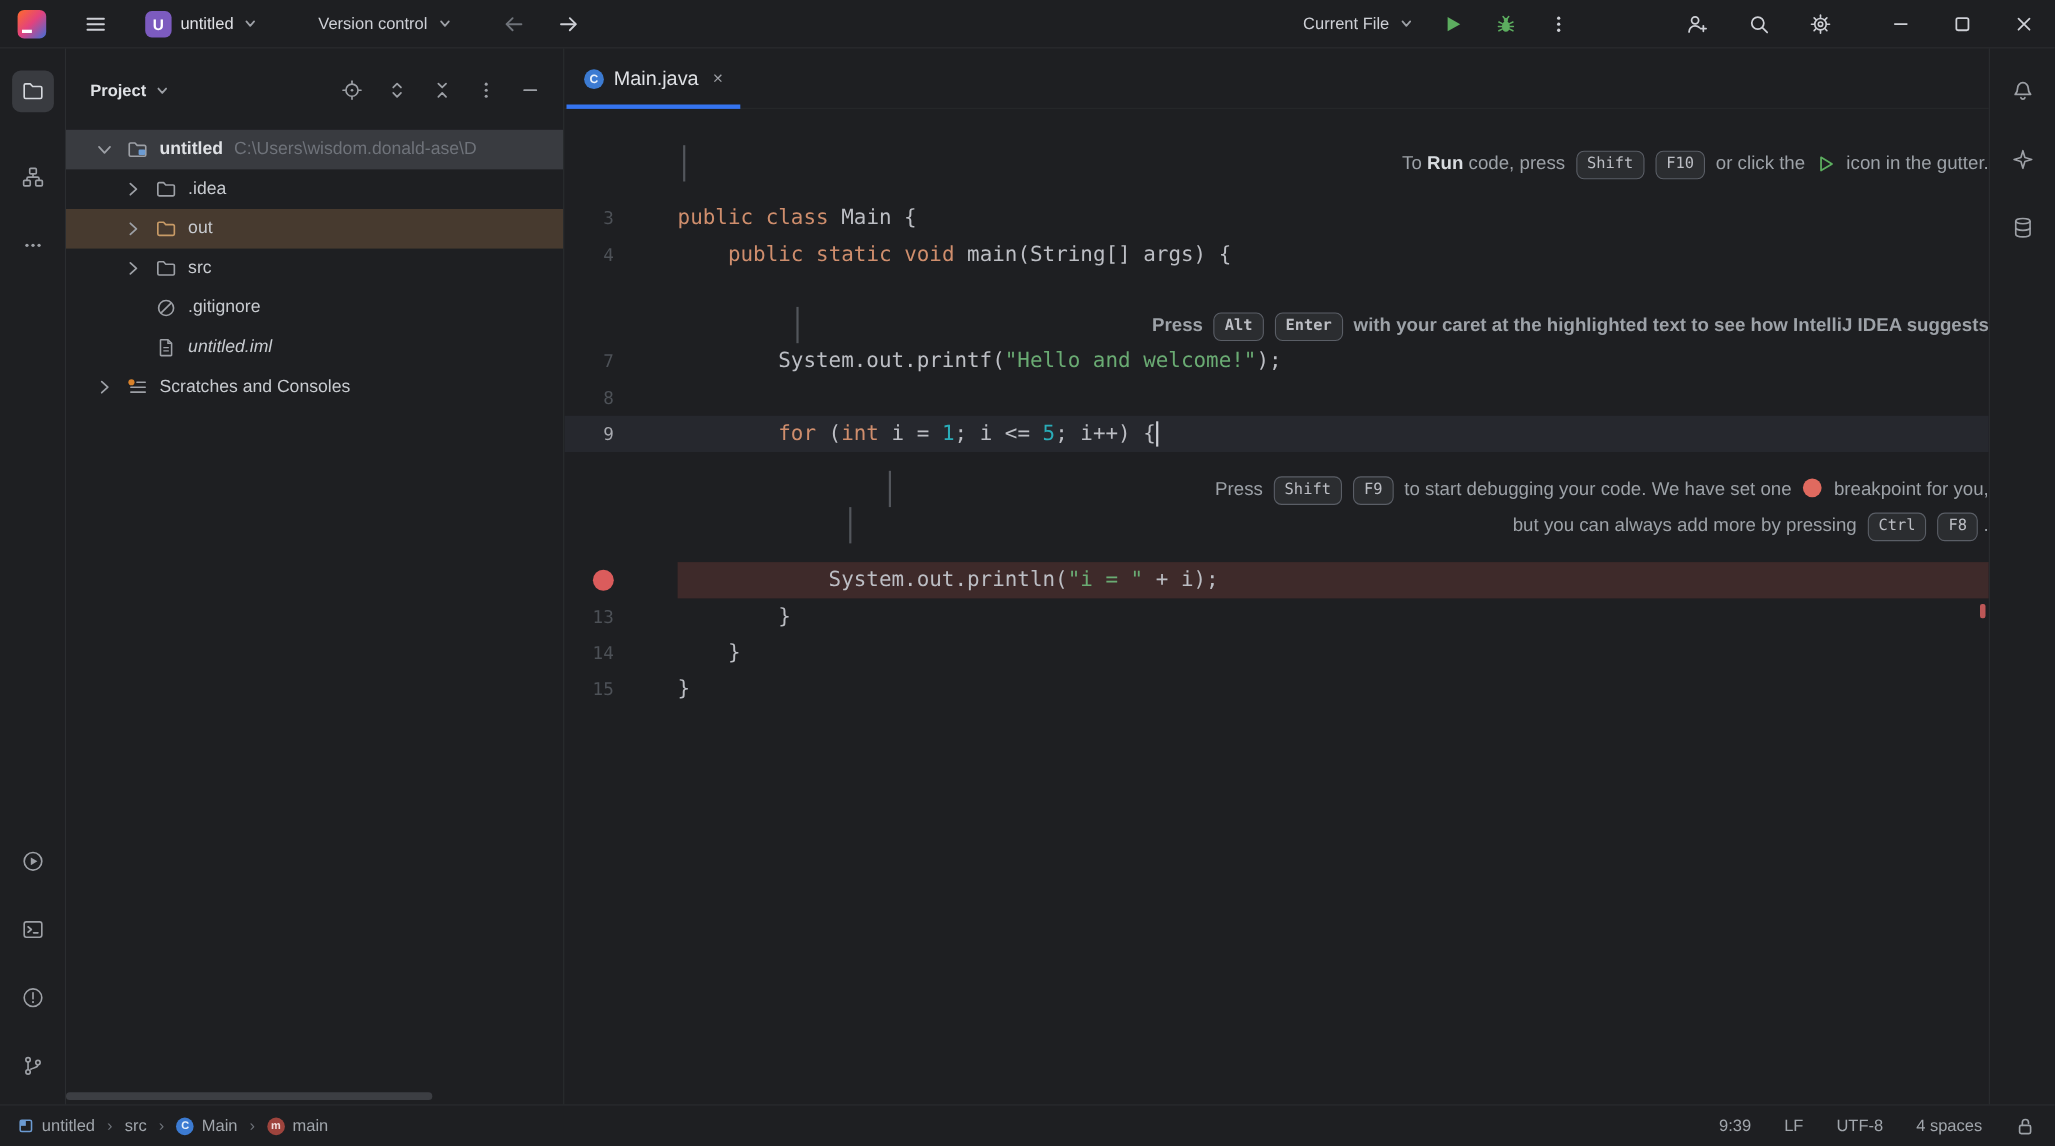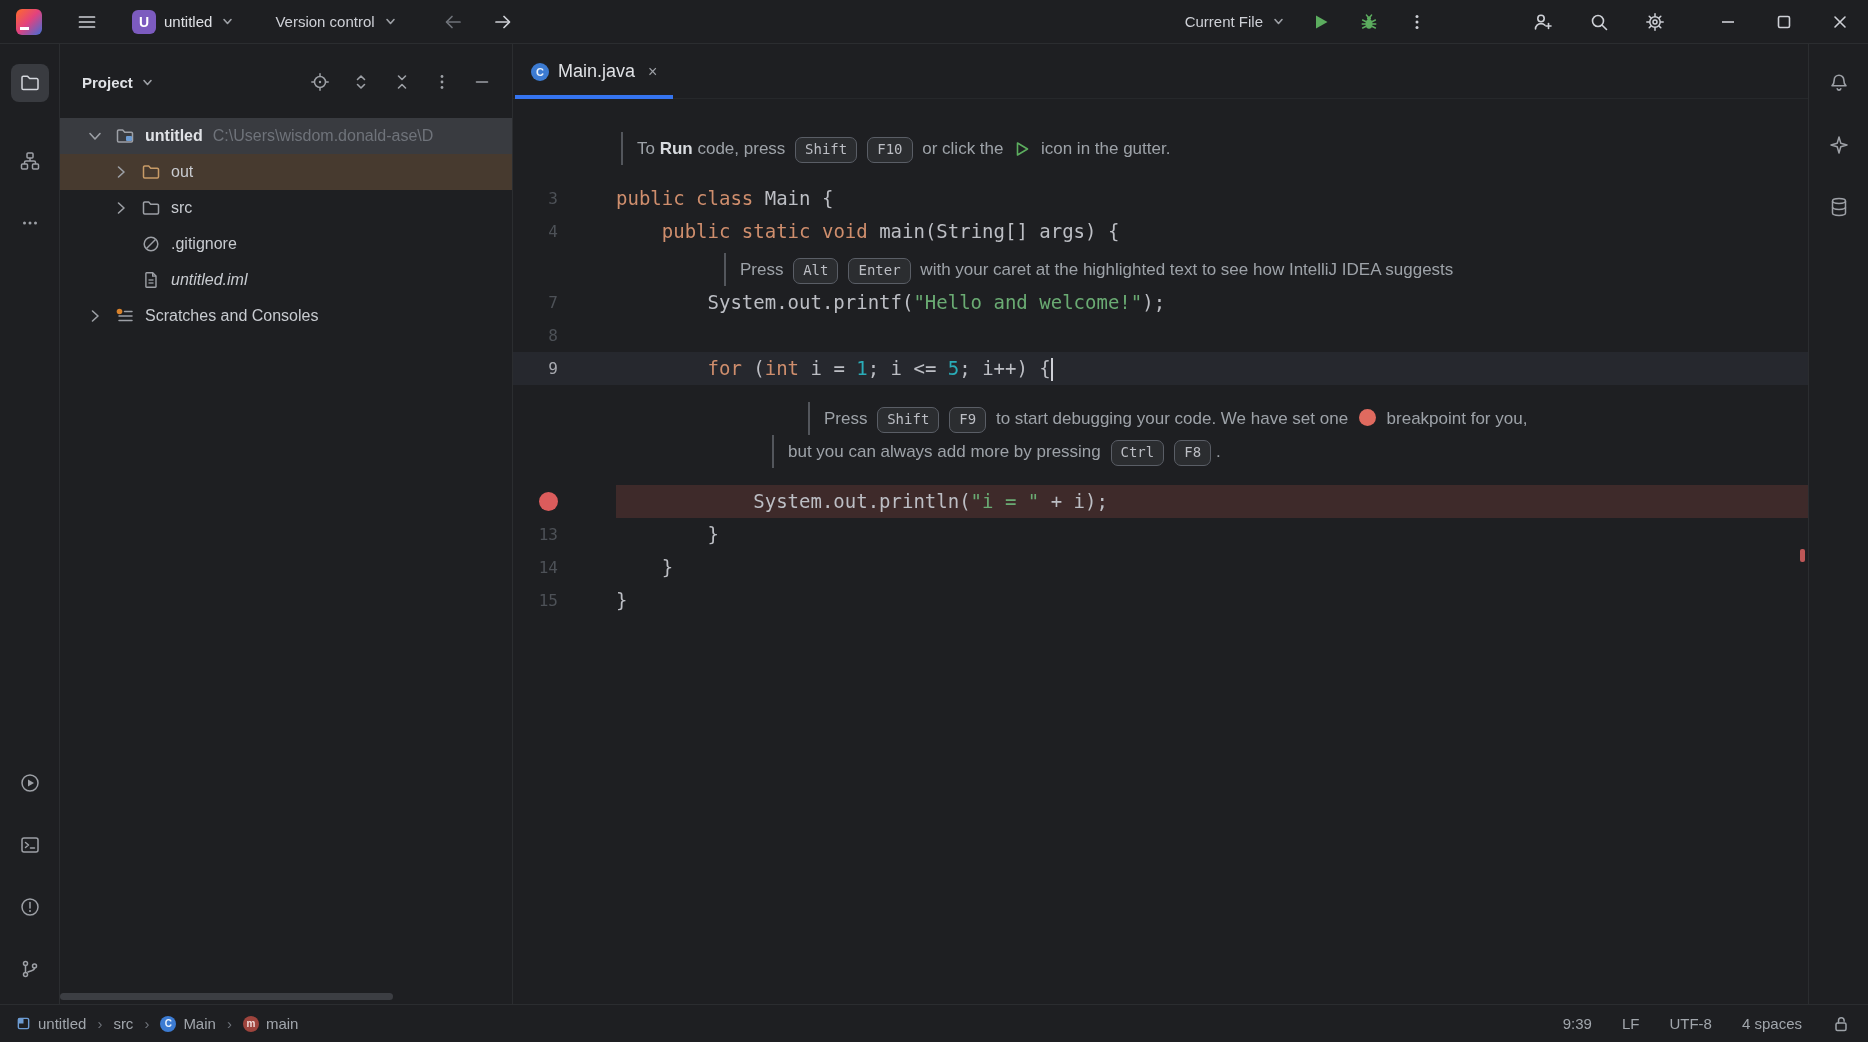--- a/index.html
+++ b/index.html
@@ -64,21 +64,21 @@
   .line-row.cur { background:#26282E; }
   .line-row.cur .gutter { color:#A8AAB0; }
   .gutter { width:103px; flex:none; text-align:right; padding-right:58px; color:#4D5157; font-size:16px; line-height:33px; position:relative; }
   .bpdot { position:absolute; left:26px; top:7px; width:19px; height:19px; border-radius:50%; background:#DB5C5C; }
   .lcontent { flex:1; min-width:0; white-space:pre; line-height:33px; }
   .line-row.bp .lcontent { background:#3E2A2A; }
   .code-kw { color:#CF8E6D; } .code-pl { color:#BCBEC4; } .code-st { color:#6AAB73; } .code-nm { color:#2AACB8; }
   .caret { display:inline-block; width:2px; height:23px; background:#CED0D6; vertical-align:middle; }
 
   .hintline { display:block; height:33px; line-height:33px; border-left:2px solid #53565C; padding-left:14px; white-space:pre-wrap;
-              font-family:"Liberation Sans","DejaVu Sans",sans-serif; font-size:17px; color:#9DA2A8; }
+              font-family:"Liberation Sans","DejaVu Sans",sans-serif; font-size:17px; color:#9DA2A8;text-align:right; }
   .hint-b { color:#D8DBDF; font-weight:700; }
   .key { display:inline-flex; align-items:center; justify-content:center; height:26px; padding:0 9px; margin:0 5px;
          border:1px solid #5A5E66; border-radius:7px; background:#2B2D30; color:#BCBEC4;
          font-family:"DejaVu Sans Mono",monospace; font-size:14px; vertical-align:middle; }
   .inline-dot { display:inline-block; width:17px; height:17px; border-radius:50%; background:#E06A5F; margin:0 6px; vertical-align:-2px; }
   .inline-play { margin:0 5px; vertical-align:-4px; }
   .stripe-mark { position:absolute; right:3px; top:450px; width:5px; height:13px; background:#BD5757; border-radius:2px; }
 
   
   .statusbar { height:38px; border-top:1px solid #2B2D30; display:flex; align-items:center; padding:0 18px 0 16px;
@@ -102,21 +102,21 @@
     </span>
   <div class="tb-widget" style="margin-left:18px;">
     <span class="badge-u">U</span>
     <span class="tb-proj-name">untitled</span>
     <span class="icn">
         <svg width="15" height="15" viewBox="0 0 15 15" fill="none" stroke="#9DA0A6" stroke-width="1.6" stroke-linecap="round" stroke-linejoin="round">
           <polyline points="4,5.5 7.5,9.5 11,5.5"></polyline>
         </svg>
       </span>
   </div>
-  <div class="tb-widget" style="margin-left:24px;">
+  <div class="tb-widget" style="margin-left:38px;">
     <span class="tb-text">Version control</span>
     <span class="icn">
         <svg width="15" height="15" viewBox="0 0 15 15" fill="none" stroke="#9DA0A6" stroke-width="1.6" stroke-linecap="round" stroke-linejoin="round">
           <polyline points="4,5.5 7.5,9.5 11,5.5"></polyline>
         </svg>
       </span>
   </div>
   <span class="ibtn" style="margin-left:28px;">
       <svg width="22" height="22" viewBox="0 0 22 22" fill="none" stroke="#6F737A" stroke-width="1.7" stroke-linecap="round" stroke-linejoin="round">
         <line x1="18" y1="11" x2="5" y2="11"></line>
@@ -313,20 +313,33 @@
           </span>
           <span class="ticon">
             <svg width="20" height="20" viewBox="0 0 20 20">
               <path d="M2.5 5.2 a1.2 1.2 0 0 1 1.2-1.2 h4 l2 2.2 h6.6 a1.2 1.2 0 0 1 1.2 1.2 v7.4 a1.2 1.2 0 0 1-1.2 1.2 H3.7 a1.2 1.2 0 0 1-1.2-1.2 z" fill="none" stroke="#9DA0A6" stroke-width="1.5" stroke-linejoin="round"></path>
               <rect x="11" y="10" width="6" height="5" rx="1" fill="#6C9BD2"></rect>
             </svg>
           </span>
           <span class="tlabel bold">untitled</span>
           <span class="tpath">C:\Users\wisdom.donald-ase\D</span>
         </div>
+        <div class="trow" style="padding-left: 50px;">
+          <span class="chev">
+            <svg width="20" height="20" viewBox="0 0 20 20">
+              <polyline points="7.5,5 13,10 7.5,15" fill="none" stroke="#9DA0A6" stroke-width="1.6" stroke-linecap="round" stroke-linejoin="round"></polyline>
+            </svg>
+          </span>
+          <span class="ticon">
+            <svg width="20" height="20" viewBox="0 0 20 20">
+              <path d="M2.5 5.2 a1.2 1.2 0 0 1 1.2-1.2 h4 l2 2.2 h6.6 a1.2 1.2 0 0 1 1.2 1.2 v7.4 a1.2 1.2 0 0 1-1.2 1.2 H3.7 a1.2 1.2 0 0 1-1.2-1.2 z" fill="none" stroke="#9DA0A6" stroke-width="1.5" stroke-linejoin="round"></path>
+            </svg>
+          </span>
+          <span class="tlabel">.idea</span>
+        </div>
         <div class="trow out-row" style="padding-left: 50px;">
           <span class="chev">
             <svg width="20" height="20" viewBox="0 0 20 20">
               <polyline points="7.5,5 13,10 7.5,15" fill="none" stroke="#9DA0A6" stroke-width="1.6" stroke-linecap="round" stroke-linejoin="round"></polyline>
             </svg>
           </span>
           <span class="ticon">
             <svg width="20" height="20" viewBox="0 0 20 20">
               <path d="M2.5 5.2 a1.2 1.2 0 0 1 1.2-1.2 h4 l2 2.2 h6.6 a1.2 1.2 0 0 1 1.2 1.2 v7.4 a1.2 1.2 0 0 1-1.2 1.2 H3.7 a1.2 1.2 0 0 1-1.2-1.2 z" fill="none" stroke="#C89B67" stroke-width="1.5" stroke-linejoin="round"></path>
             </svg>
@@ -405,21 +418,21 @@
                   </svg></span><span class="hint-t"> icon in the gutter.</span></div></div>
           </div>
           <div class="line-row">
             <div class="gutter">3</div>
             <div class="lcontent"><span class="code-kw">public</span><span class="code-pl"> </span><span class="code-kw">class</span><span class="code-pl"> Main {</span></div>
           </div>
           <div class="line-row">
             <div class="gutter">4</div>
             <div class="lcontent"><span class="code-pl">    </span><span class="code-kw">public</span><span class="code-pl"> </span><span class="code-kw">static</span><span class="code-pl"> </span><span class="code-kw">void</span><span class="code-pl"> main(String[] args) {</span></div>
           </div>
-          <div class="line-row" style="margin-top: 5px;">
+          <div class="line-row" style="margin-top: 31px; font-weight: bold;">
             <div class="gutter"></div>
             <div class="lcontent"><div class="hintline" style="margin-left: 108px;"><span class="hint-t">Press </span><span class="key">Alt</span><span class="key">Enter</span><span class="hint-t"> with your caret at the highlighted text to see how IntelliJ IDEA suggests</span></div></div>
           </div>
           <div class="line-row">
             <div class="gutter">7</div>
             <div class="lcontent"><span class="code-pl">        System.out.printf(</span><span class="code-st">"Hello and welcome!"</span><span class="code-pl">);</span></div>
           </div>
           <div class="line-row">
             <div class="gutter">8</div>
             <div class="lcontent"></div>

